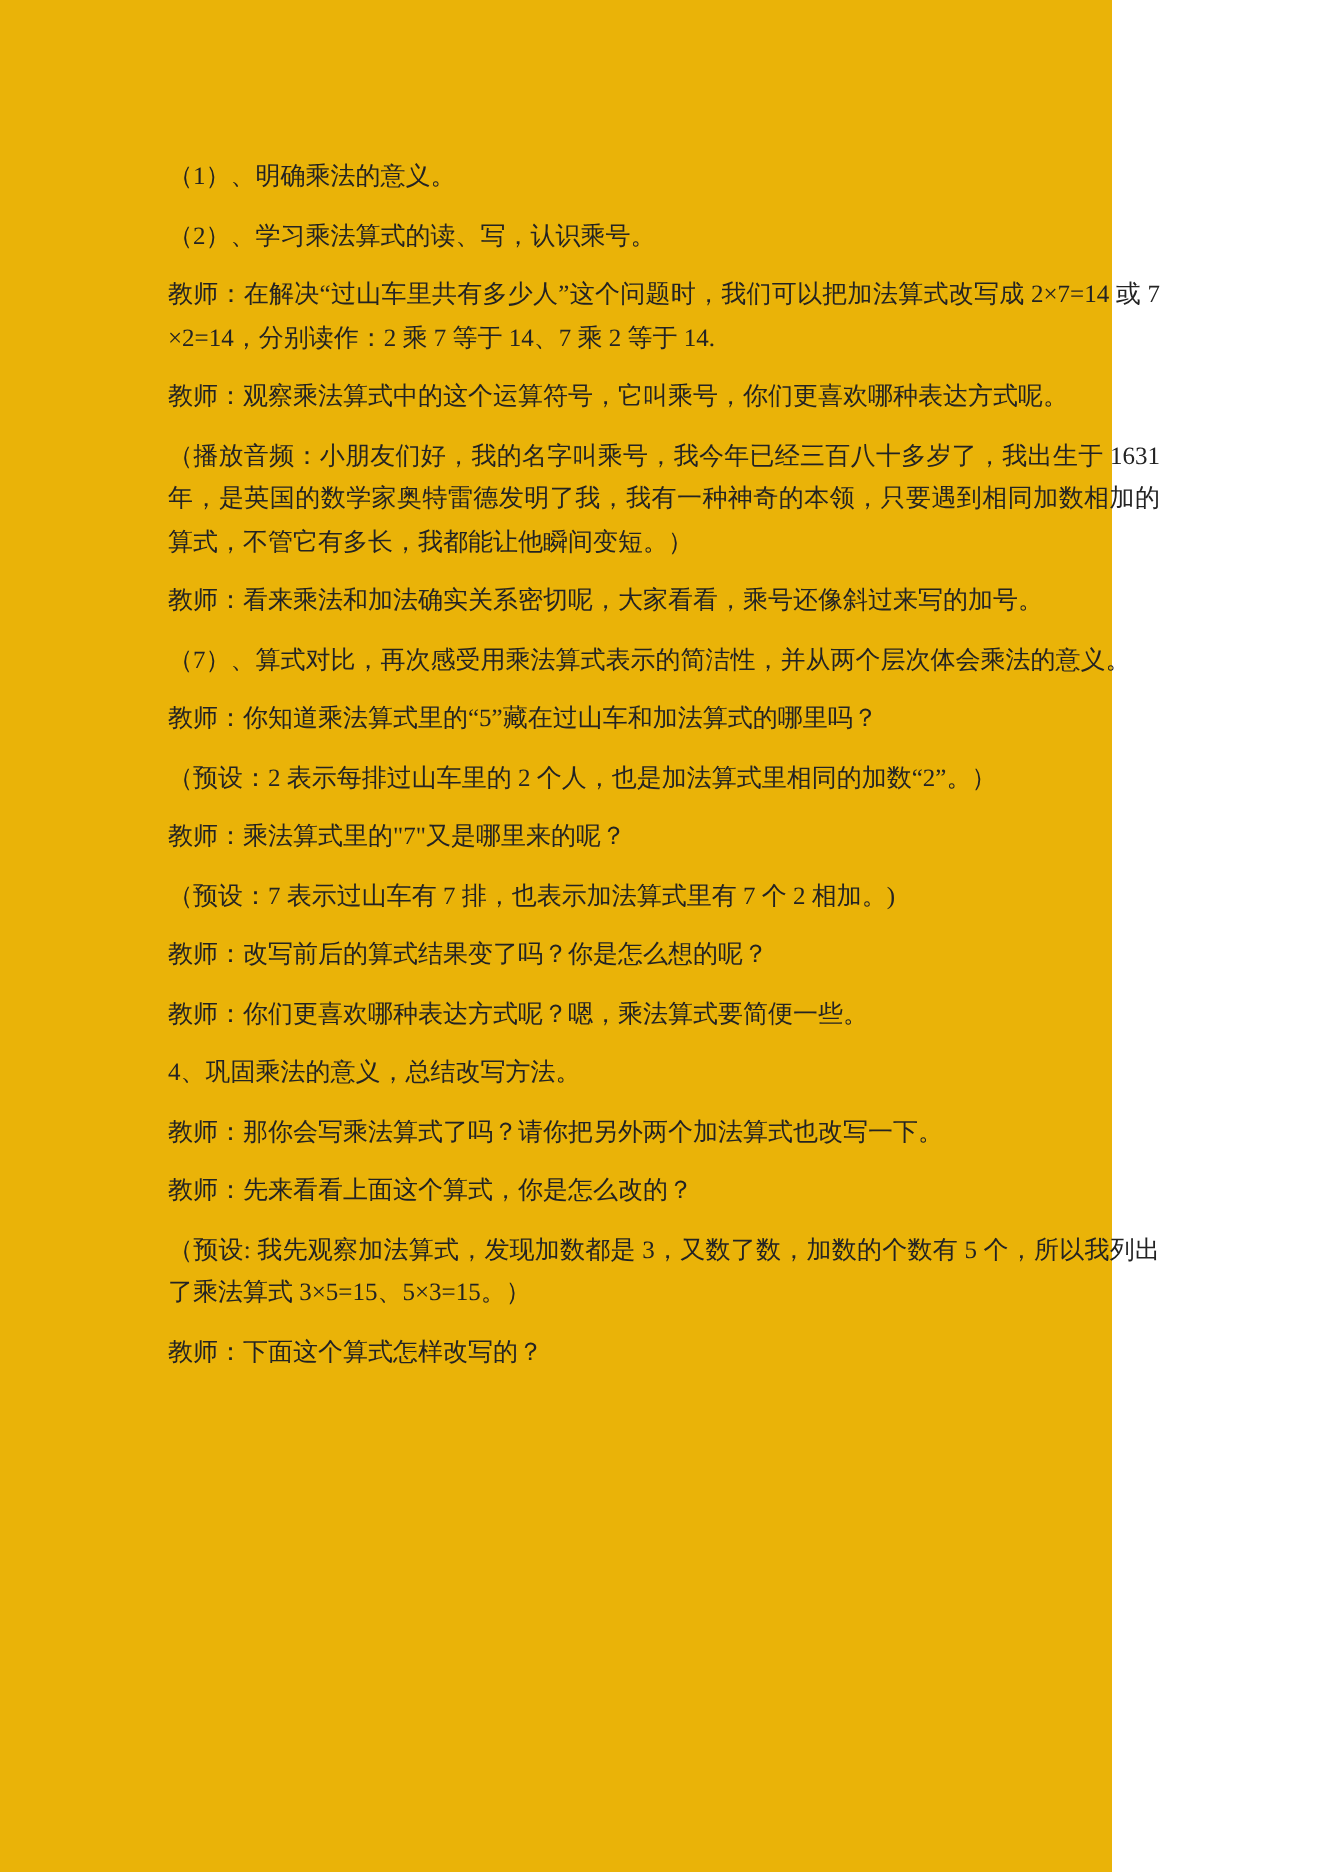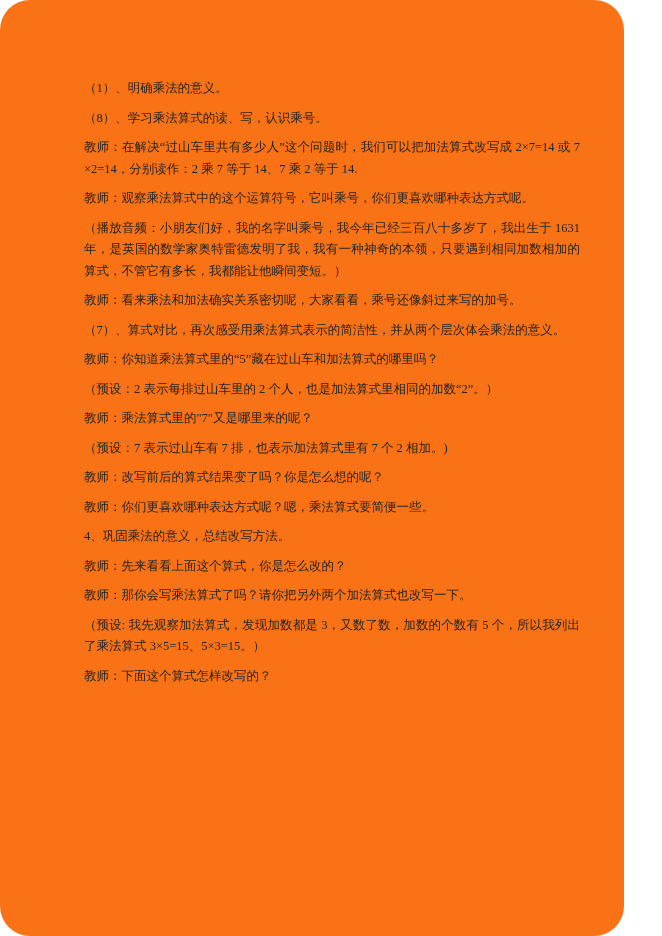--- a/index.html
+++ b/index.html
@@ -11,24 +11,23 @@
     width: 662px;
     height: 936px;
     position: relative;
     overflow: hidden;
     font-family: "Liberation Serif", "DejaVu Serif", serif;
   }
   .page {
     position: absolute;
     left: 0;
     top: 0;
-    width: 624px;
+    width: 556px;
     height: 936px;
-    background: #f97316;
-    border-radius: 30px;
+    background: #eab308;
   }
   .content {
     position: absolute;
     left: 84px;
     top: 78px;
     width: 496px;
   }
   .para {
     margin: 0 0 8px 0;
     font-size: 12.5px;
@@ -39,31 +38,31 @@
     word-break: break-all;
   }
 </style>
 </head>
 <body>
 
 <div class="page">
   <div class="content">
 
   <p class="para">（1）、明确乘法的意义。</p>
-      <p class="para">（8）、学习乘法算式的读、写，认识乘号。</p>
+      <p class="para">（2）、学习乘法算式的读、写，认识乘号。</p>
       <p class="para">教师：在解决“过山车里共有多少人”这个问题时，我们可以把加法算式改写成 2×7=14 或 7×2=14，分别读作：2 乘 7 等于 14、7 乘 2 等于 14.</p>
       <p class="para">教师：观察乘法算式中的这个运算符号，它叫乘号，你们更喜欢哪种表达方式呢。</p>
       <p class="para">（播放音频：小朋友们好，我的名字叫乘号，我今年已经三百八十多岁了，我出生于 1631 年，是英国的数学家奥特雷德发明了我，我有一种神奇的本领，只要遇到相同加数相加的算式，不管它有多长，我都能让他瞬间变短。）</p>
       <p class="para">教师：看来乘法和加法确实关系密切呢，大家看看，乘号还像斜过来写的加号。</p>
       <p class="para">（7）、算式对比，再次感受用乘法算式表示的简洁性，并从两个层次体会乘法的意义。</p>
       <p class="para">教师：你知道乘法算式里的“5”藏在过山车和加法算式的哪里吗？</p>
       <p class="para">（预设：2 表示每排过山车里的 2 个人，也是加法算式里相同的加数“2”。）</p>
       <p class="para">教师：乘法算式里的"7"又是哪里来的呢？</p>
       <p class="para">（预设：7 表示过山车有 7 排，也表示加法算式里有 7 个 2 相加。)</p>
       <p class="para">教师：改写前后的算式结果变了吗？你是怎么想的呢？</p>
       <p class="para">教师：你们更喜欢哪种表达方式呢？嗯，乘法算式要简便一些。</p>
       <p class="para">4、巩固乘法的意义，总结改写方法。</p>
+      <p class="para">教师：那你会写乘法算式了吗？请你把另外两个加法算式也改写一下。</p>
       <p class="para">教师：先来看看上面这个算式，你是怎么改的？</p>
-      <p class="para">教师：那你会写乘法算式了吗？请你把另外两个加法算式也改写一下。</p>
       <p class="para">（预设: 我先观察加法算式，发现加数都是 3，又数了数，加数的个数有 5 个，所以我列出了乘法算式 3×5=15、5×3=15。）</p>
       <p class="para">教师：下面这个算式怎样改写的？</p>
     </div>
 </div>
 
 </body></html>

